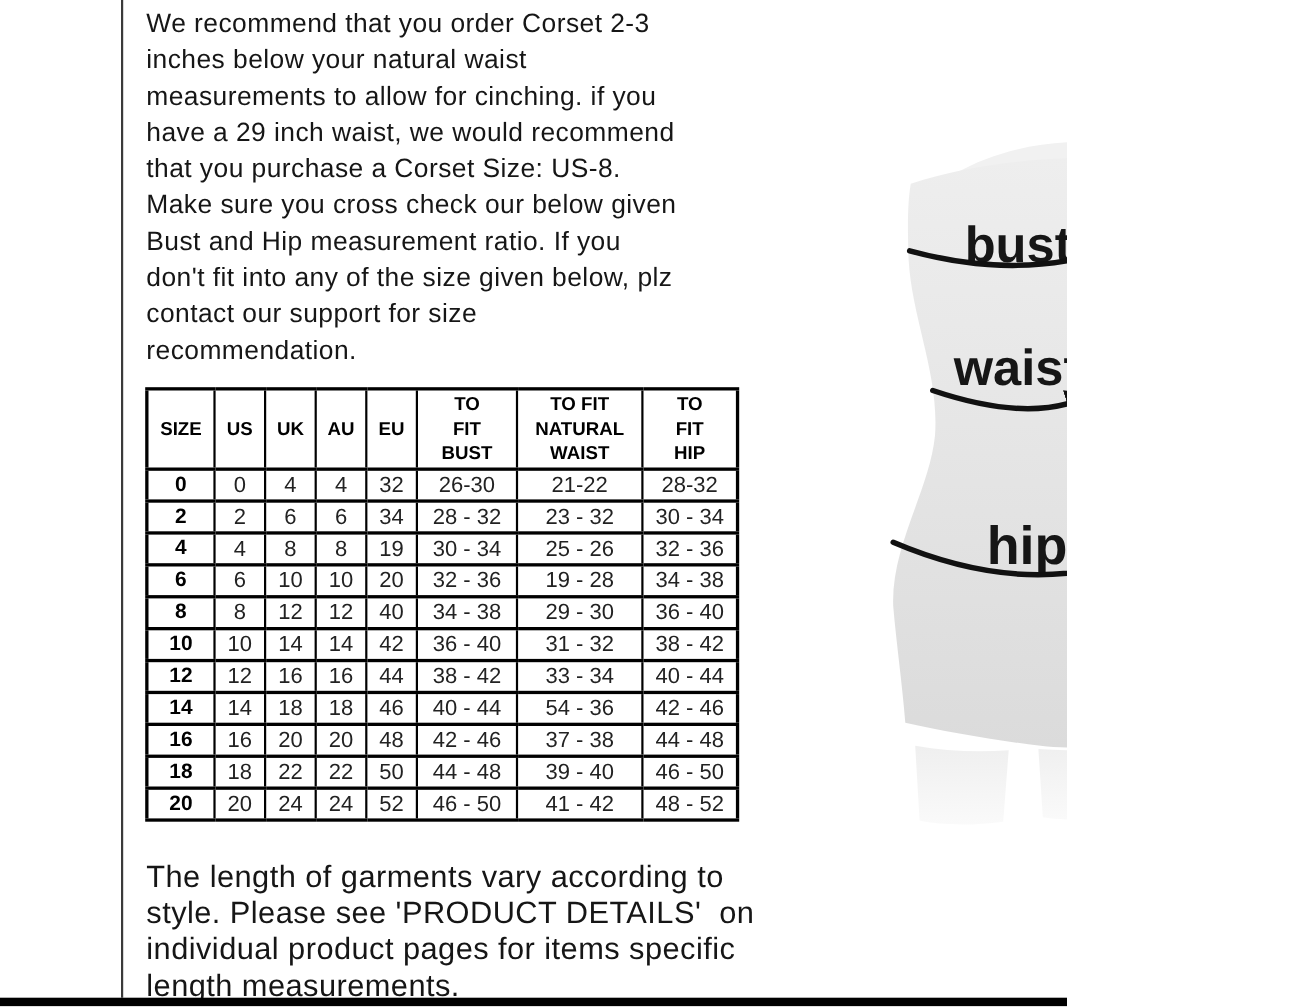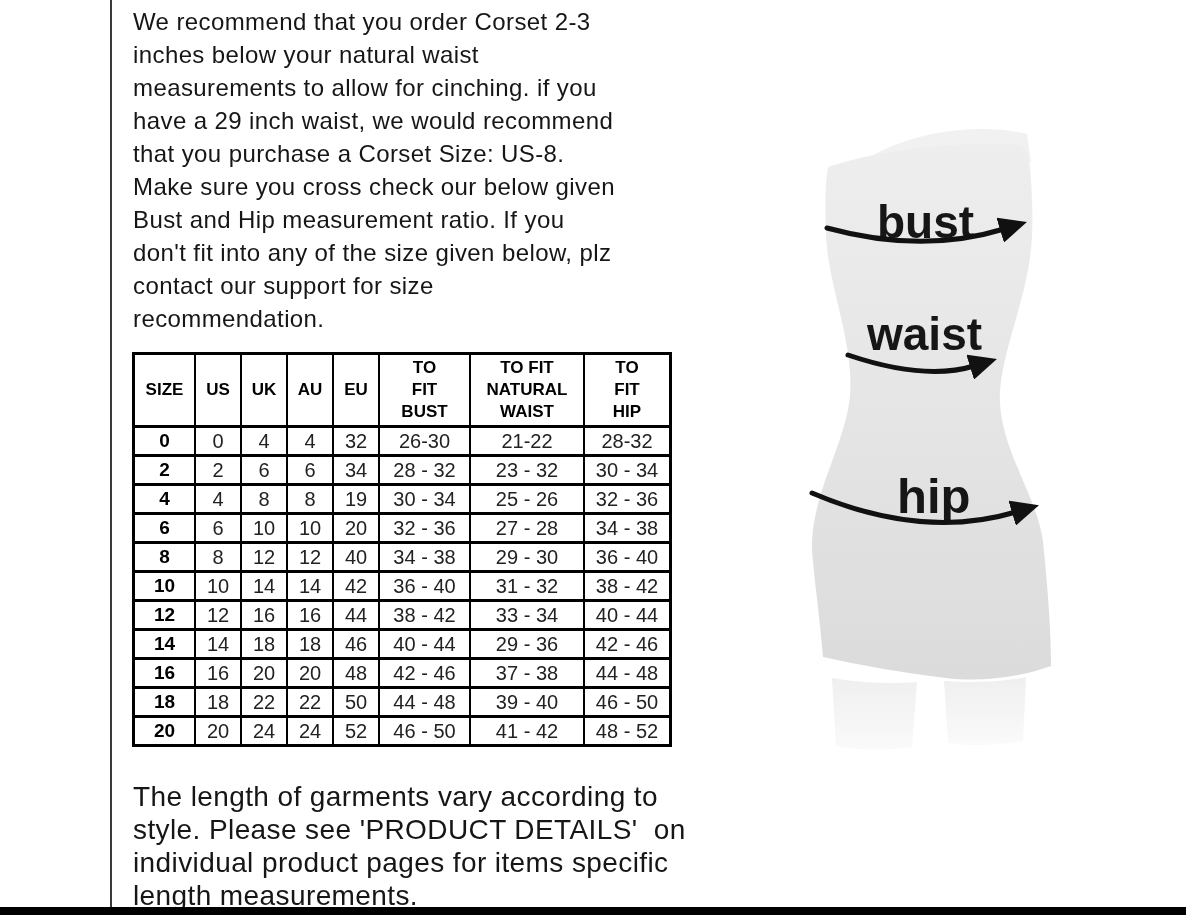--- a/index.html
+++ b/index.html
@@ -1,18 +1,18 @@
 <!DOCTYPE html>
 <html><head>
 <meta charset="utf-8">
 <style>
   html,body{margin:0;padding:0;background:#ffffff;}
   .page{
     position:relative;
-    width:1186px;
+    width:970px;
     height:915px;
     background:#ffffff;
     font-family:"Liberation Sans", sans-serif;
     overflow:hidden;
     color:#161616;
   }
   .vrule{
     position:absolute;
     left:110px; top:0;
     width:2px; height:907px;
@@ -164,21 +164,21 @@
           <td>25 - 26</td>
           <td>32 - 36</td>
         </tr>
         <tr>
           <td>6</td>
           <td>6</td>
           <td>10</td>
           <td>10</td>
           <td>20</td>
           <td>32 - 36</td>
-          <td>27 - 28</td>
+          <td>19 - 28</td>
           <td>34 - 38</td>
         </tr>
         <tr>
           <td>8</td>
           <td>8</td>
           <td>12</td>
           <td>12</td>
           <td>40</td>
           <td>34 - 38</td>
           <td>29 - 30</td>
@@ -204,21 +204,21 @@
           <td>33 - 34</td>
           <td>40 - 44</td>
         </tr>
         <tr>
           <td>14</td>
           <td>14</td>
           <td>18</td>
           <td>18</td>
           <td>46</td>
           <td>40 - 44</td>
-          <td>29 - 36</td>
+          <td>54 - 36</td>
           <td>42 - 46</td>
         </tr>
         <tr>
           <td>16</td>
           <td>16</td>
           <td>20</td>
           <td>20</td>
           <td>48</td>
           <td>42 - 46</td>
           <td>37 - 38</td>

